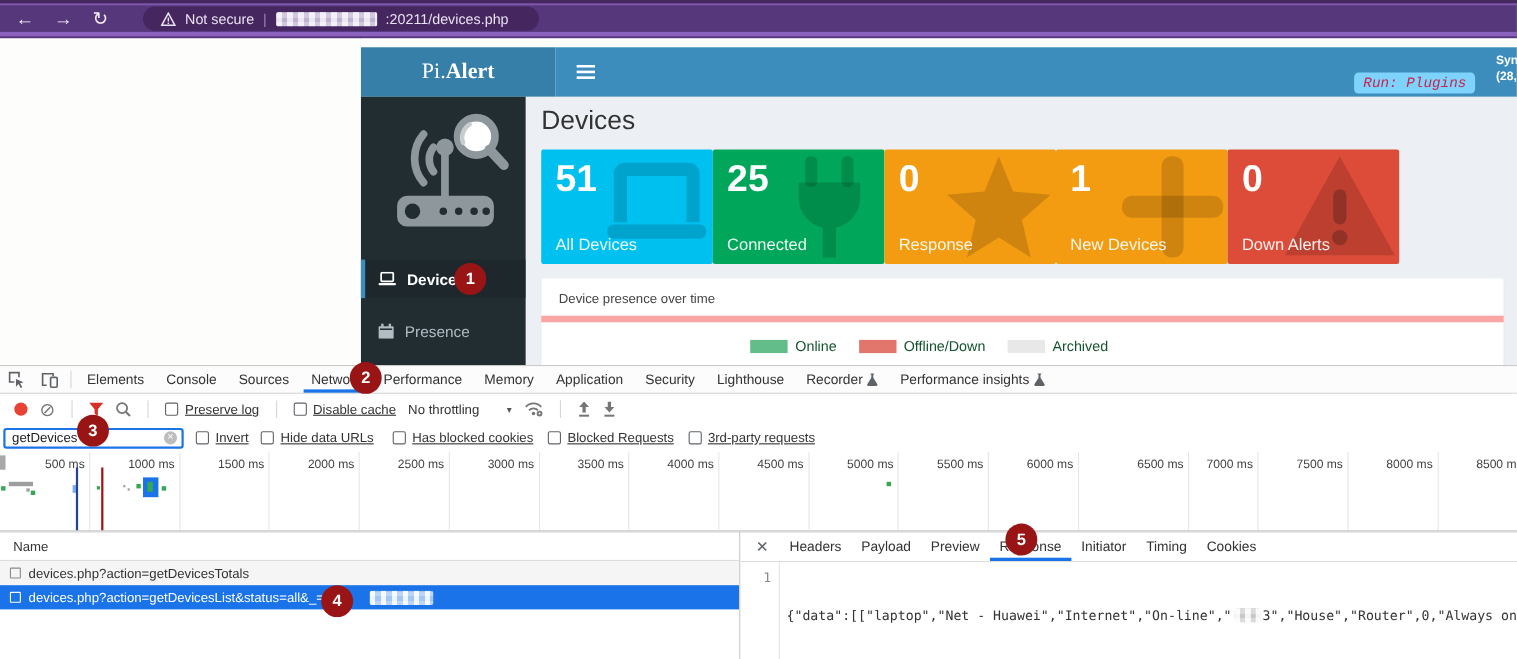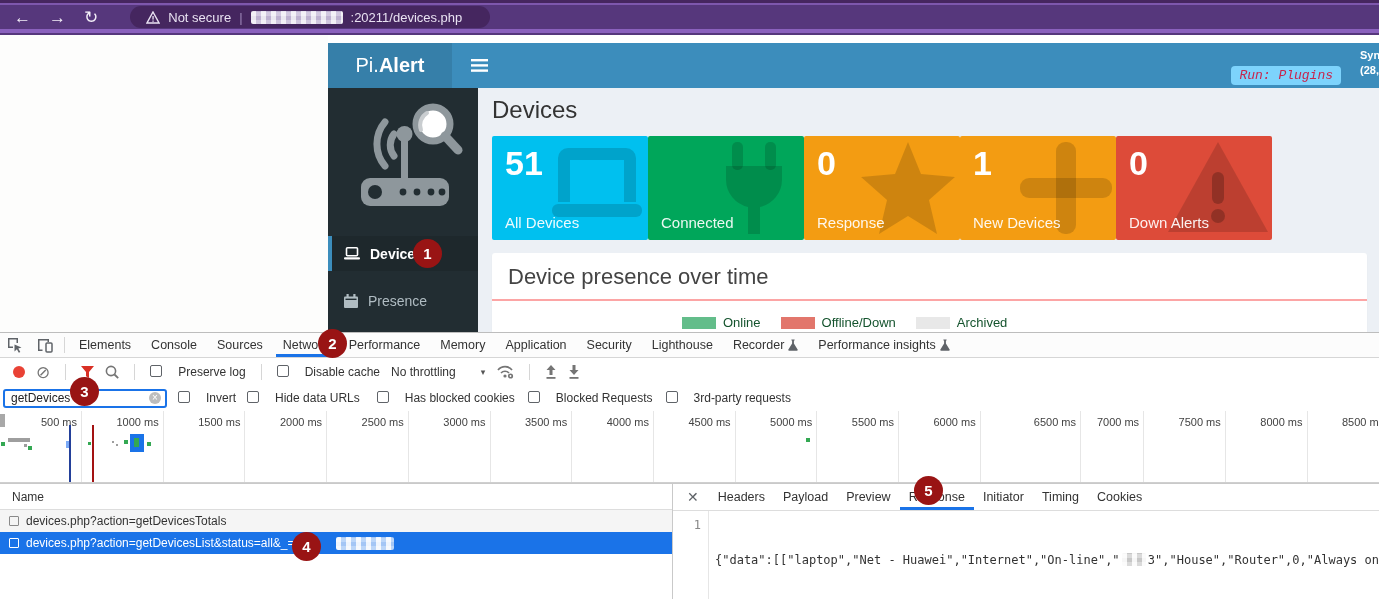--- a/index.html
+++ b/index.html
@@ -20,58 +20,58 @@
                           repeating-linear-gradient(0deg, rgba(255,255,255,.35) 0 4px, rgba(160,150,185,.5) 4px 8px); }
   .px.addr-px { width:92px; height:13px; }
 
   
   .blank { position:absolute; left:0; top:35px; width:328px; height:297px; background:#fdfdfc; }
 
   
   .app { position:absolute; left:328px; top:35px; width:1051px; height:297px; background:#ecf0f5; overflow:hidden; }
   .app-top-white { height:8px; background:#fff; }
   .hdr { height:45px; display:flex; }
-  .logo { width:124px; background:#367fa9; color:#fff; font-size:20px; display:flex; align-items:center; justify-content:center; }
+  .logo { width:177px; background:#367fa9; color:#fff; font-size:20px; display:flex; align-items:center; justify-content:center;font-family:Liberation Serif, serif; }
   .logo b { font-weight:bold; }
   .hmain { flex:1; background:#3c8dbc; display:flex; align-items:center; padding-left:19px; position:relative; }
   .runbtn { position:absolute; right:38px; top:23px; background:#7dd3fc; color:#c7254e;
             font-family:"Liberation Mono",monospace; font-size:13px; padding:2px 8px; border-radius:4px;font-style:italic; }
   .corner { position:absolute; right:-3px; top:5px; width:22px; overflow:hidden; color:#fff;
             font-weight:bold; font-size:11px; line-height:15px; white-space:nowrap; }
   .sidebar { position:absolute; left:0; top:53px; width:150px; bottom:0; background:#222d32; }
   .logo-art { display:flex; justify-content:center; padding-top:6px; height:140px; }
   .mi { height:35px; display:flex; align-items:center; gap:10px; padding-left:16px; font-size:14px; color:#b0bcc2; }
   .mi.active { background:#1e282c; border-left:4px solid #3c8dbc; padding-left:12px; color:#fff; font-weight:bold; margin-top:8px; }
   .mi.presence { margin-top:12px; }
   .content { position:absolute; left:150px; top:53px; right:0; bottom:0; background:#ecf0f5; padding:6px 12px 0 14px; overflow:hidden; }
   .pgtitle { font-size:24px; color:#333; font-weight:normal; margin:2px 0 12px 0; }
   .cards { display:flex; }
   .card { width:156px; height:104px; border-radius:2px; position:relative; overflow:hidden; color:#fff; padding:8px 0 0 13px; flex:none; }
   .card .num { font-size:34px; font-weight:bold; line-height:1.15; position:relative; z-index:2; }
   .card .lbl { position:absolute; left:13px; bottom:9px; font-size:15px; color:rgba(255,255,255,.92); z-index:2; }
   .card .cicon { position:absolute; right:2px; top:4px; z-index:1; color:rgba(0,0,0,0.15); }
   .panel { background:#fff; margin-top:13px; height:200px; border-radius:3px; box-shadow:0 1px 1px rgba(0,0,0,.1); }
-  .panel-title { font-size:22px; color:#444; padding:11px 16px 9px 16px; border-bottom:2px solid #fca5a5; font-weight:normal; }
+  .panel-title { font-size:12px; color:#444; padding:11px 16px 9px 16px; border-bottom:6px solid #fca5a5; font-weight:normal; }
   .legend { display:flex; justify-content:flex-start; gap:20px; padding-top:14px; font-size:13px; color:#14532d; margin-left:190px; }
   .legend .li { display:flex; align-items:center; gap:7px; }
   .legend .sw { width:34px; height:12px; display:inline-block; }
 
   
   .dt { position:absolute; left:0; top:332px; width:1379px; height:267px; background:#fff;
         border-top:1px solid #bdbdbd; font-size:12px; color:#333; }
   .dt-tabs { position:absolute; left:0; top:0; right:0; height:25px; display:flex; align-items:stretch;
              background:#fcfcfc; border-bottom:1px solid #d6d6d6; }
   .dt-toolicon { display:flex; align-items:center; padding:0 7px; color:#5f6368; }
   .vsep { width:1px; height:16px; background:#d6d6d6; align-self:center; margin:0 4px; }
   .dt-tab { padding:0 7px; margin:0 3px; display:flex; align-items:center; gap:4px; color:#333; font-size:12.5px; }
   .dt-tab.active { border-bottom:3px solid #1a73e8; padding-top:3px; }
   .dt-netbar { position:absolute; left:0; top:26px; right:0; height:26px; display:flex; align-items:center; gap:11px; padding-left:13px; }
   .recdot { width:12px; height:12px; border-radius:50%; background:#e94235; }
   .gicon { color:#757575; font-size:15px; line-height:1; display:flex; align-items:center; }
-  .cbgrp { display:flex; gap:16px; }
+  .cbgrp { display:flex; align-items:center; gap:6px;text-decoration:underline; }
   .cb { width:12px; height:12px; border:1px solid #5f6368; border-radius:2px; background:#fff; flex:none; }
   .ddarrow { font-size:9px; color:#555; margin-left:14px; }
   .dt-filter { position:absolute; left:0; top:52px; right:0; height:26px; display:flex; align-items:center; gap:11px; padding-left:3px; }
   .finput { width:164px; height:19px; border:2px solid #1a73e8; border-radius:3px; display:flex; align-items:center;
             padding:0 4px 0 6px; color:#202124; background:#fff; }
   .finput .ftext { flex:1; }
   .fclear { width:12px; height:12px; border-radius:50%; background:#bdbdbd; color:#fff; font-size:10px;
             display:flex; align-items:center; justify-content:center; line-height:1; }
   .chip { padding:2px 5px; color:#202124; white-space:nowrap; }
   .chip.active { background:#e4e6ea; border-radius:4px; }
@@ -201,20 +201,21 @@
         <div class="num">51</div>
         <div class="cicon">
           <svg width="98" height="88" viewBox="0 0 98 88" fill="currentColor">
             <path d="M20 8 h58 a10 10 0 0 1 10 10 v44 h-12 v-42 h-54 v42 h-12 v-44 a10 10 0 0 1 10-10z"></path>
             <rect x="4" y="64" width="90" height="13" rx="6"></rect>
           </svg>
         </div>
         <div class="lbl">All Devices</div>
       </div>
       <div class="card" style="background: rgb(0, 166, 90);">
+        <div class="num">25</div>
         <div class="cicon">
           <svg width="96" height="96" viewBox="0 0 96 96" fill="currentColor">
             <rect x="26" y="2" width="11" height="28" rx="5"></rect>
               <rect x="59" y="2" width="11" height="28" rx="5"></rect>
             <path d="M20 26 h56 v14 a28 28 0 0 1 -22 27 v27 h-12 v-27 a28 28 0 0 1 -22 -27 z"></path>
           </svg>
         </div>
         <div class="lbl">Connected</div>
       </div>
       <div class="card" style="background: rgb(243, 156, 18);">

